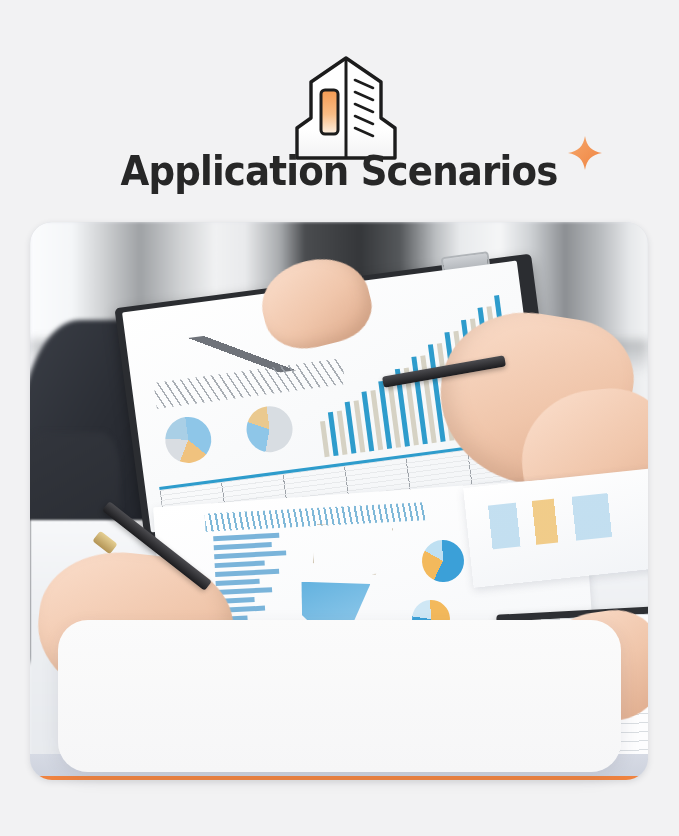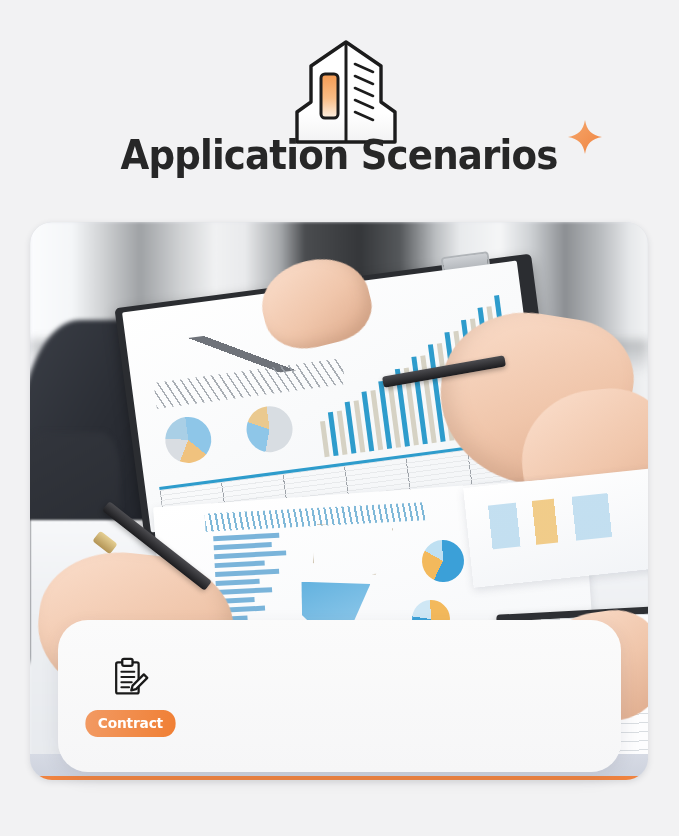--- a/index.html
+++ b/index.html
@@ -11,21 +11,21 @@
     width: 679px;
     height: 836px;
     overflow: hidden;
     font-family: "Liberation Sans", sans-serif;
     position: relative;
   }
 
   
   .header {
     position: absolute;
-    left: 0; top: 0;
+    left: 0; top: 16px;
     width: 679px;
     height: 210px;
   }
   .building-icon {
     position: absolute;
     left: 291px;
     top: 36px;
     width: 110px;
     height: 108px;
   }
@@ -581,33 +581,17 @@
     <div class="hand hand-lower-right"></div>
   </div>
 
   <div class="photo-grayband"></div>
   <div class="photo-accent-bar"></div>
 </div>
 
 <div class="feature-card">
 
 
-  <div class="feature-item">
-    <span class="feature-icon">
-      <svg viewBox="0 0 44 46" width="38" height="40">
-        <path d="M14 6 H8 a2 2 0 0 0 -2 2 v32 a2 2 0 0 0 2 2 h22 a2 2 0 0 0 2 -2 V8 a2 2 0 0 0 -2 -2 h-6" fill="none" stroke="#1a1a1a" stroke-width="2.6" stroke-linejoin="round"></path>
-        <rect x="13" y="2" width="12" height="8" rx="2" fill="none" stroke="#1a1a1a" stroke-width="2.6"></rect>
-        <g stroke="#1a1a1a" stroke-width="2.3" stroke-linecap="round">
-          <line x1="12" y1="17" x2="27" y2="17"></line>
-          <line x1="12" y1="23" x2="27" y2="23"></line>
-          <line x1="12" y1="29" x2="24" y2="29"></line>
-          <line x1="12" y1="35" x2="21" y2="35"></line>
-        </g>
-        <path d="M38 20 l4 4 -13 13 -5.5 1.5 1.5 -5.5 Z" fill="#ffffff" stroke="#1a1a1a" stroke-width="2.6" stroke-linejoin="round"></path>
-      </svg>
-    </span>
-    <span class="pill">Contract</span>
-  </div>
 
 
 
 
 </div>
 
 </body></html>

